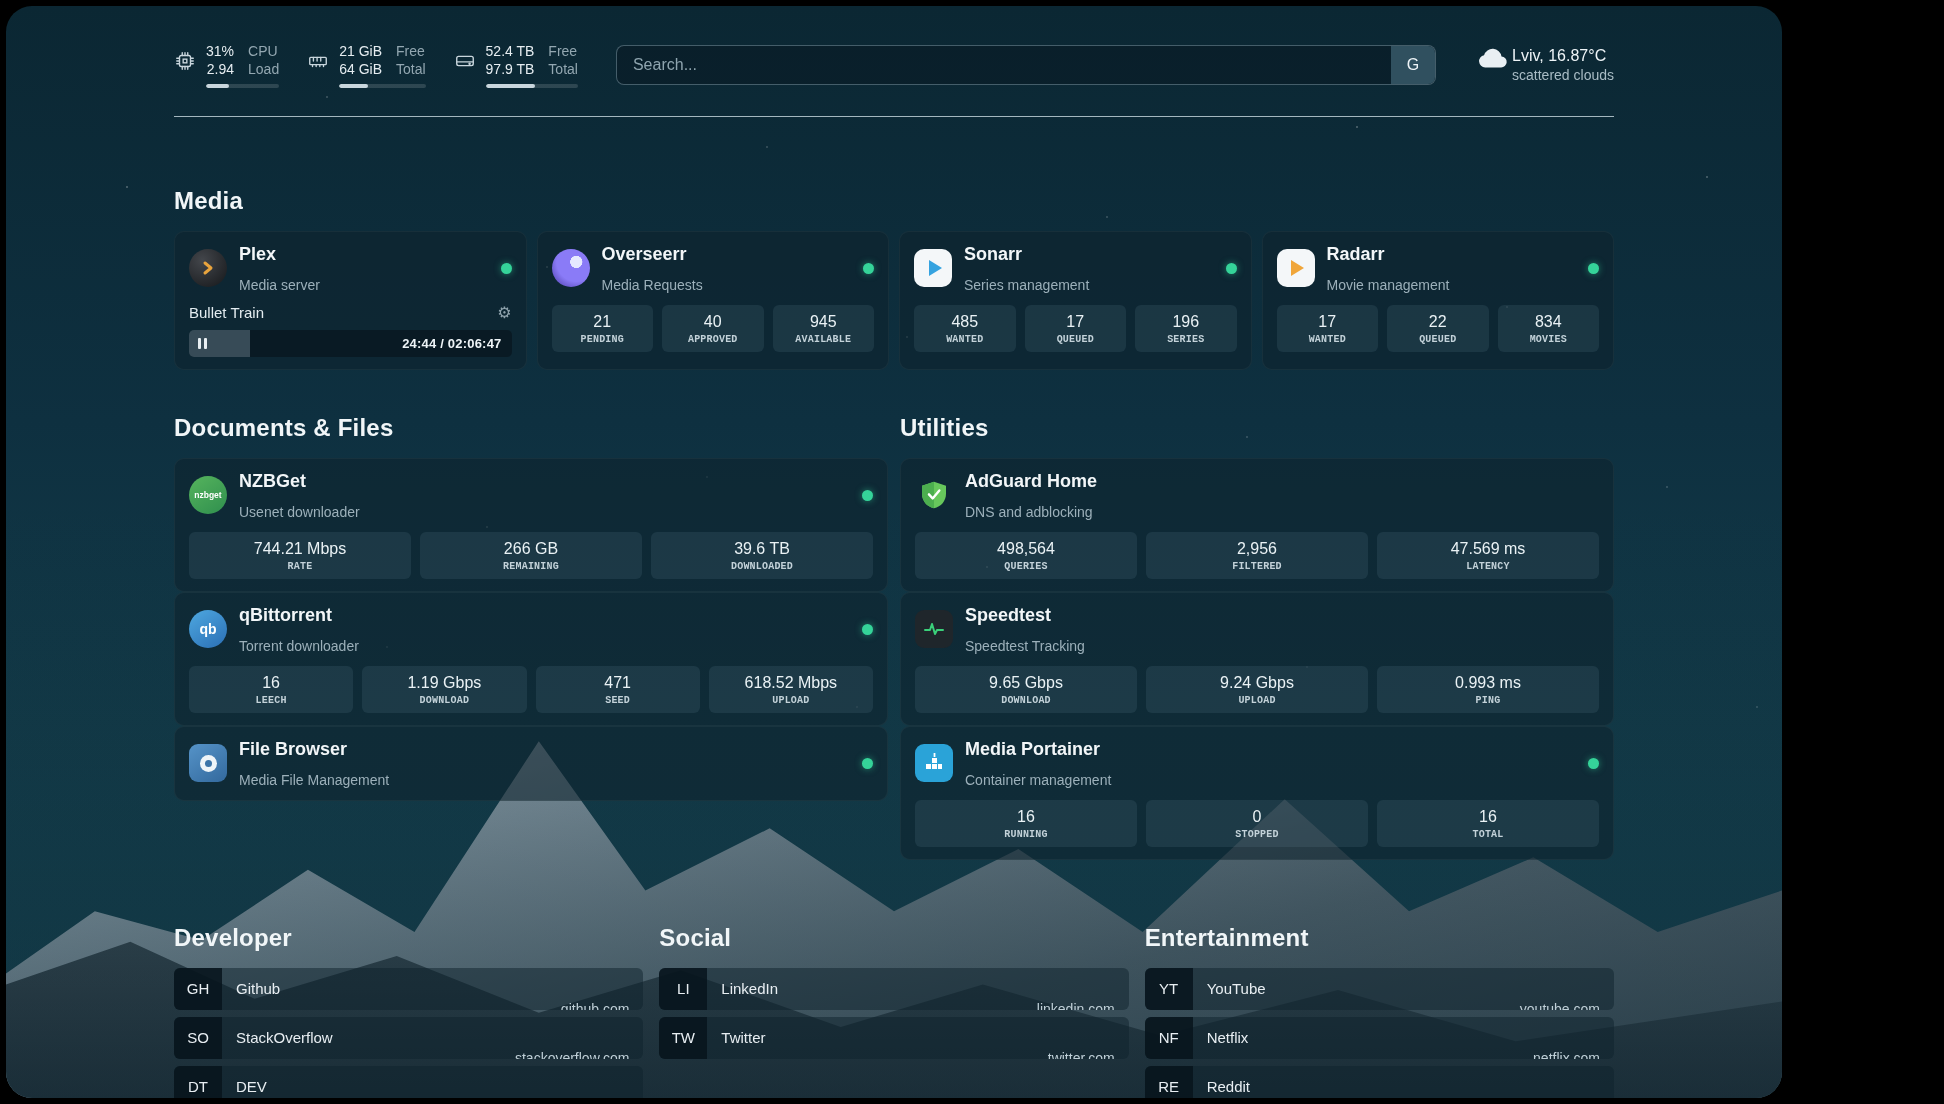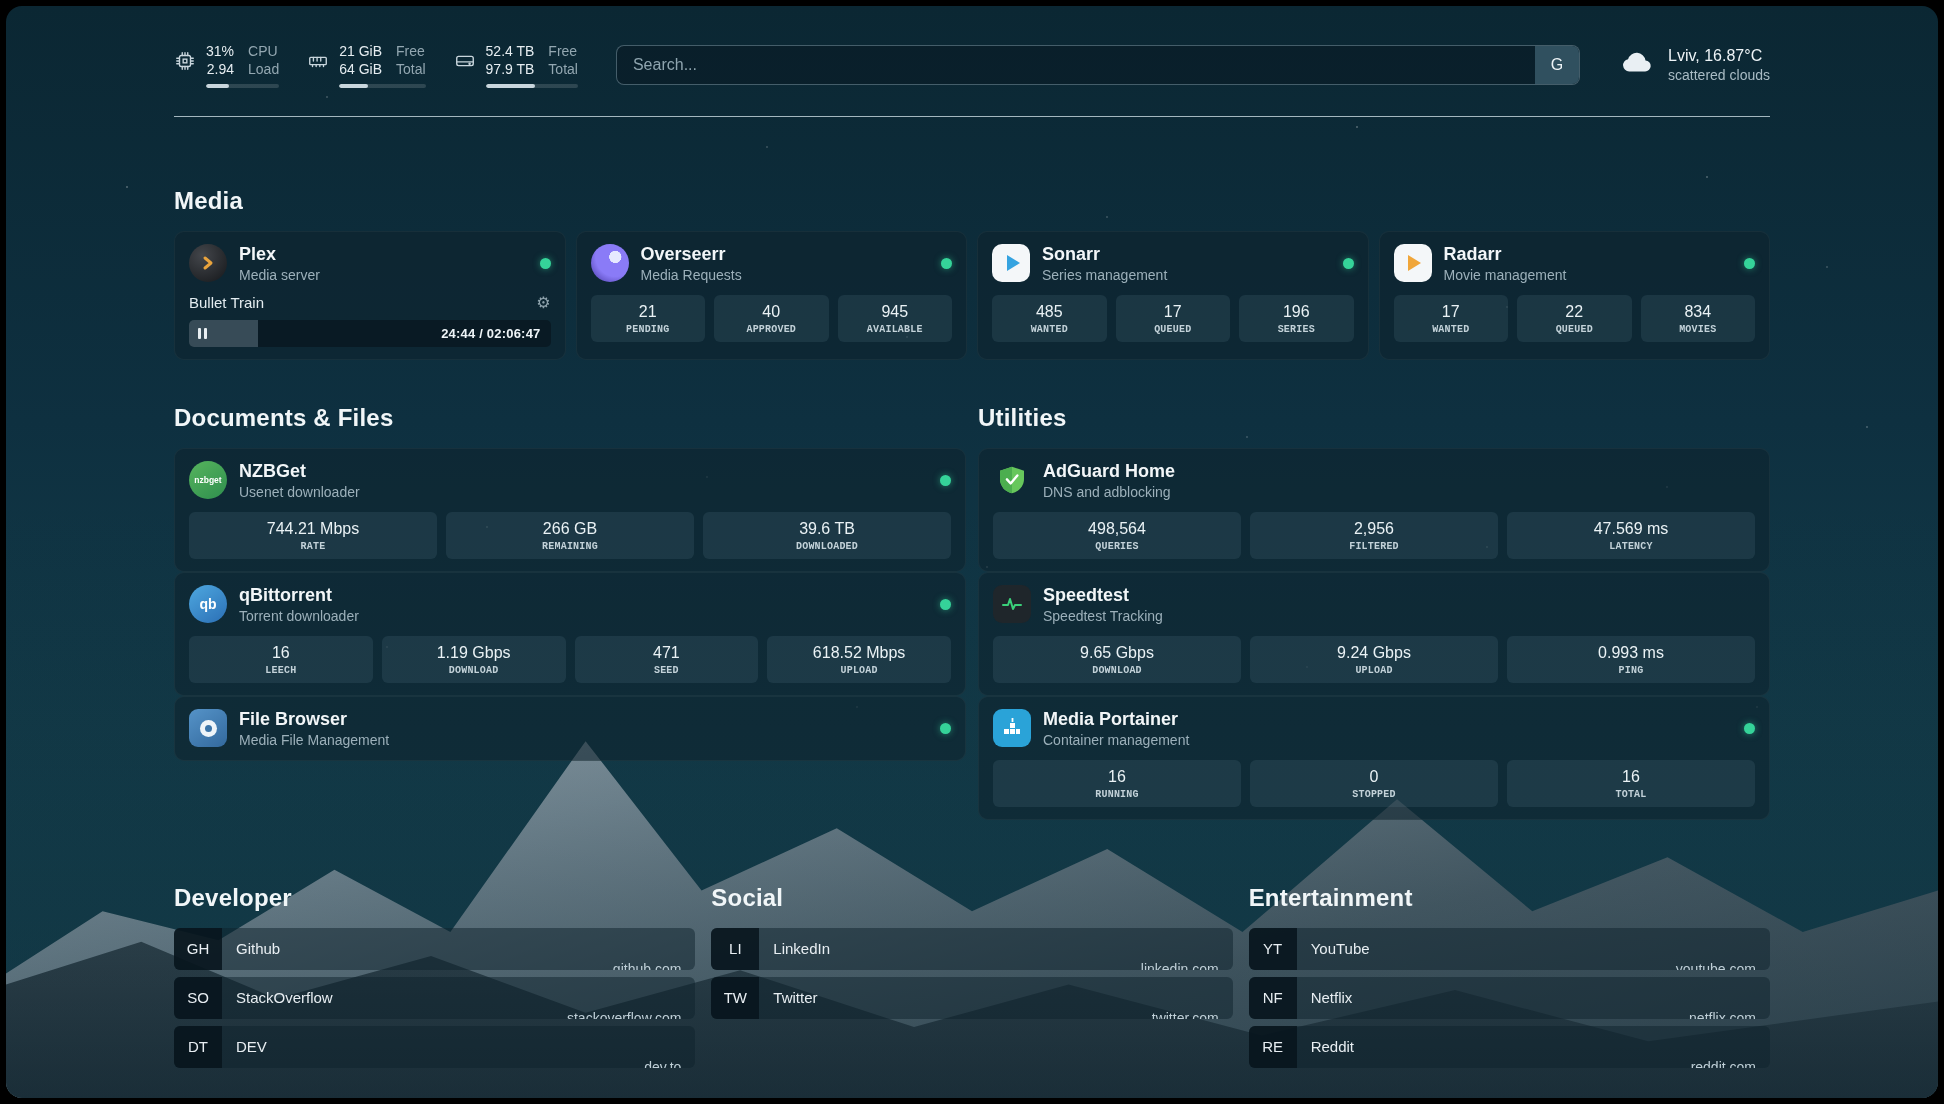--- a/index.html
+++ b/index.html
@@ -3,22 +3,22 @@
 <meta charset="utf-8">
 <style>
   * { box-sizing: border-box; }
   html,body { margin:0; padding:0; background:#000; }
   body {
     width:1944px; height:1104px; position:relative;
     font-family:"Liberation Sans", sans-serif;
     color:#e8eef2;
   }
   .window {
-    position:absolute; left:6px; top:6px; width:1932px; height:1092px;
-    border-radius:16px; overflow:hidden;
+    position:absolute; left:6px; top:6px; width:1776px; height:1092px;
+    border-radius:26px; overflow:hidden;
     background:linear-gradient(180deg,#0b2733 0%,#0e3040 38%,#123a48 66%,#14404e 100%);
   }
   
   .stars { position:absolute; top:0; left:0; width:2px; height:2px; border-radius:50%;
     box-shadow: 120px 180px 0 0 rgba(255,255,255,.30), 320px 90px 0 0 rgba(255,255,255,.22),
       540px 260px 0 0 rgba(255,255,255,.28), 760px 140px 0 0 rgba(255,255,255,.2),
       900px 330px 0 0 rgba(255,255,255,.25), 1100px 210px 0 0 rgba(255,255,255,.2),
       1350px 120px 0 0 rgba(255,255,255,.3), 1500px 300px 0 0 rgba(255,255,255,.22),
       1700px 170px 0 0 rgba(255,255,255,.28), 1820px 260px 0 0 rgba(255,255,255,.2),
       240px 420px 0 0 rgba(255,255,255,.2), 480px 520px 0 0 rgba(255,255,255,.25),
@@ -62,42 +62,42 @@
     color:#e6edf1; font-size:16px; padding:0 62px 0 16px; outline:none;
     font-family:"Liberation Sans", sans-serif;
   }
   .search-input::placeholder { color:#8fa5af; }
   .g-btn {
     position:absolute; right:1px; top:1px; bottom:1px; width:44px;
     background:#30505f; border-radius:0 7px 7px 0; border:none;
     color:#eef4f7; font-size:16px; display:flex; align-items:center; justify-content:center;
     cursor:pointer; font-family:"Liberation Sans", sans-serif;
   }
-  .weather { display:flex; align-items:center; gap:12px; }
+  .weather { display:flex; align-items:flex-start; }
   .w-text { font-size:16px; line-height:1.35; }
   .w-loc { color:#eef4f7; }
   .w-cond { color:#a9bcc5; font-size:14px; }
 
   .divider { margin-top:28px; border-bottom:1.5px solid rgba(215,231,238,0.75); }
 
   
   .section-title { font-size:24px; font-weight:600; color:#f1f6f8; margin:0 0 16px; letter-spacing:.2px; }
   #media-section { margin-top:70px; }
   .cards-4 { display:grid; grid-template-columns:repeat(4,1fr); gap:10px; }
   .twocol { margin-top:44px; display:grid; grid-template-columns:1fr 1fr; gap:12px; align-items:start; }
   .cardstack { display:flex; flex-direction:column; }
 
   .card {
     background:rgba(13,34,44,0.58); border:1px solid rgba(255,255,255,0.045);
     border-radius:10px; padding:12px 14px; position:relative; cursor:pointer;
   }
   .card-head { display:flex; align-items:center; gap:12px; }
   .card-titles { min-width:0; }
   .card-name { font-size:18px; font-weight:600; color:#f2f6f8; }
-  .card-sub { font-size:14px; color:#9cb0ba; margin-top:2px; }
+  .card-sub { font-size:14px; color:#9cb0ba; margin-top:12px; }
   .dot { width:11px; height:11px; border-radius:50%; background:#35d399;
     box-shadow:0 0 7px rgba(53,211,153,.55); margin-left:auto; flex:none; }
 
   .stats { display:flex; gap:9px; margin-top:12px; }
   .stat { flex:1; background:rgba(160,200,215,0.10); border-radius:6px;
     padding:8px 4px 7px; text-align:center; }
   .stat-value { font-size:16px; color:#eaf2f5; }
   .stat-label { font-size:10px; font-weight:700; color:#c3d2d9; margin-top:3px; letter-spacing:.02em;font-family:Liberation Mono, monospace; }
 
   

